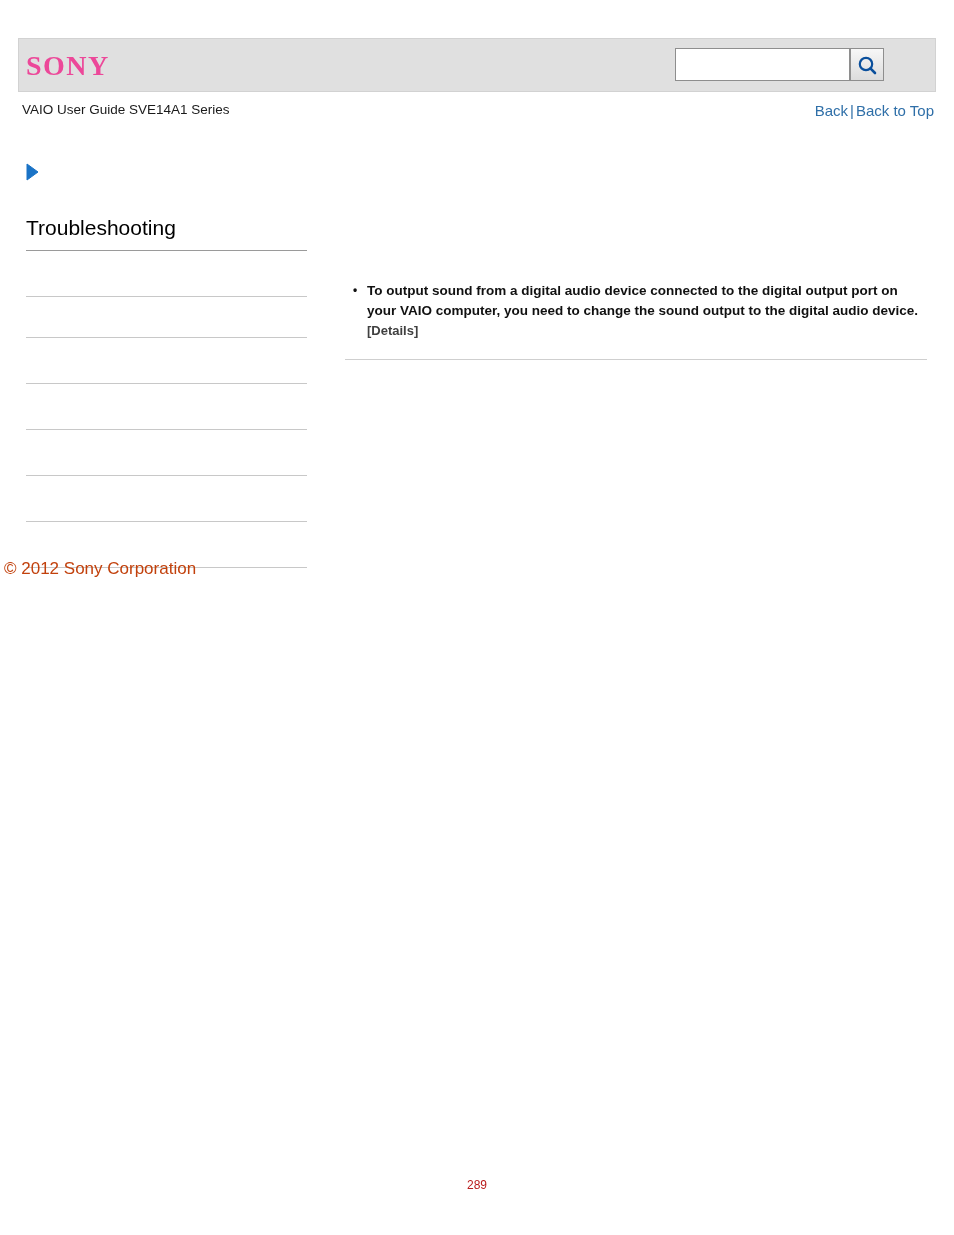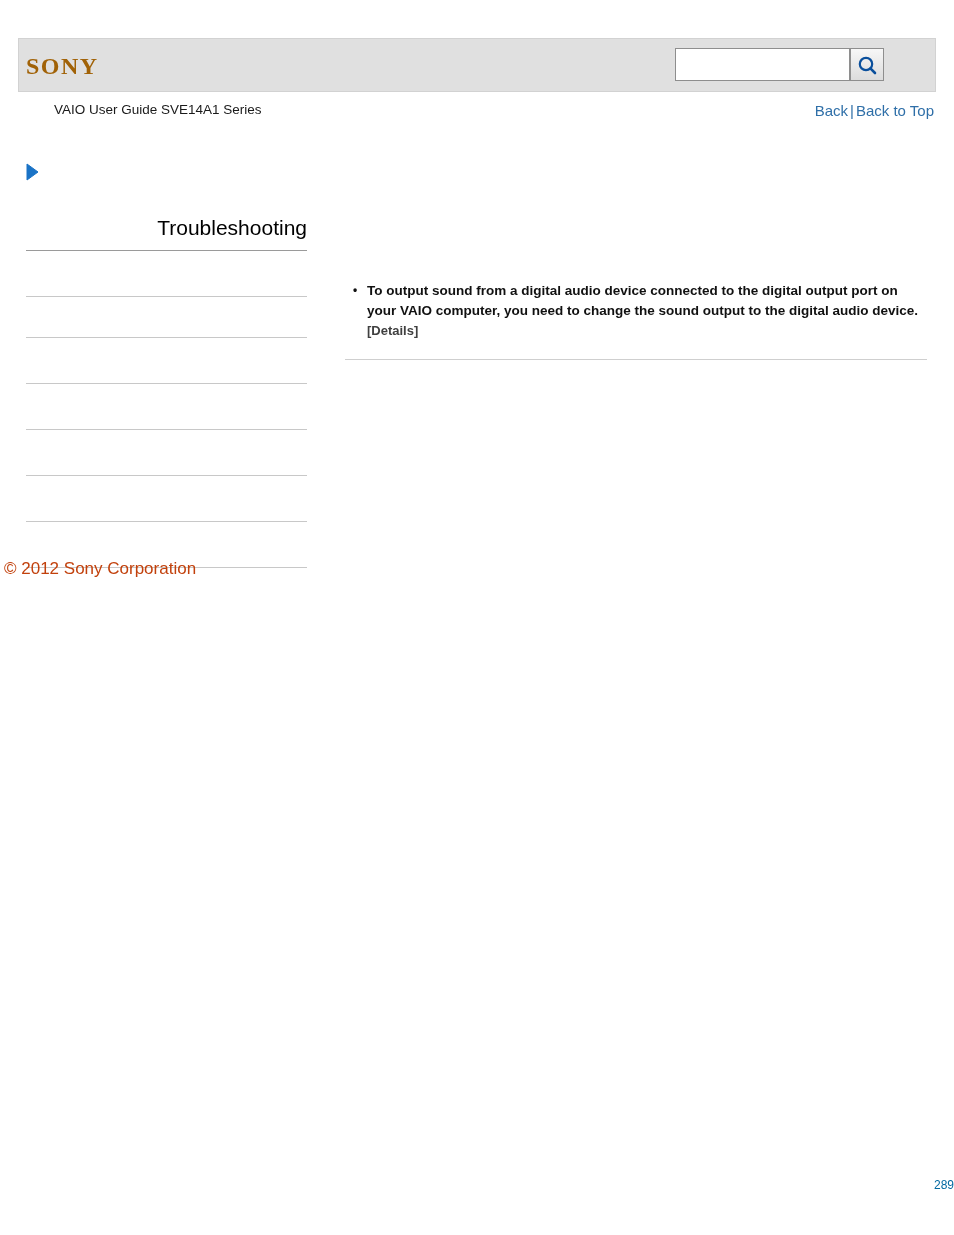--- a/index.html
+++ b/index.html
@@ -25,23 +25,23 @@
     background: #e0e0e0;
     border: 1px solid #d2d2d2;
     box-sizing: border-box;
   }
   .sony-logo {
     position: absolute;
     left: 26px;
     top: 52px;
     font-family: "Liberation Serif", serif;
     font-weight: bold;
-    font-size: 24px;
+    font-size: 28px;
     letter-spacing: 1.5px;
-    color: #a16207;
+    color: #ec4899;
     line-height: 28px;
   }
   .search-box {
     position: absolute;
     left: 675px;
     top: 48px;
     width: 175px;
     height: 33px;
     background: #ffffff;
     border: 1px solid #8e8e8e;
@@ -75,21 +75,20 @@
   }
   .search-button svg { display: block; }
 
   
   .guide-title {
     position: absolute;
     left: 22px;
     top: 102px;
     font-size: 13.5px;
     color: #1a1a1a;
-    margin-left: 32px;
   }
   .nav-links {
     position: absolute;
     right: 20px;
     top: 102px;
     font-size: 15px;
     color: #555555;
     white-space: nowrap;
   }
   .nav-links a {
@@ -112,21 +111,20 @@
     align-items: center;
     justify-content: center;
   }
 
   
   .left-col {
     position: absolute;
     left: 26px;
     top: 216px;
     width: 281px;
-    text-align: right;
   }
   .section-heading {
     font-size: 21px;
     font-weight: normal;
     color: #000000;
     margin: 0;
     padding-bottom: 10px;
     line-height: 24px;
   }
   .rule {
@@ -187,23 +185,23 @@
     border: 0;
     border-top: 1px solid #cfcfcf;
   }
 
   
   .page-number {
     position: absolute;
     left: 0;
     right: 0;
     top: 1178px;
-    text-align: right;
+    text-align: center;
     font-size: 12px;
-    color: #0369a1;
+    color: #b91c1c;
   }
 </style>
 </head>
 <body>
 
 <div class="header-bar"></div>
 
 <div class="sony-logo">SONY</div>
 
 <div class="search-box">

